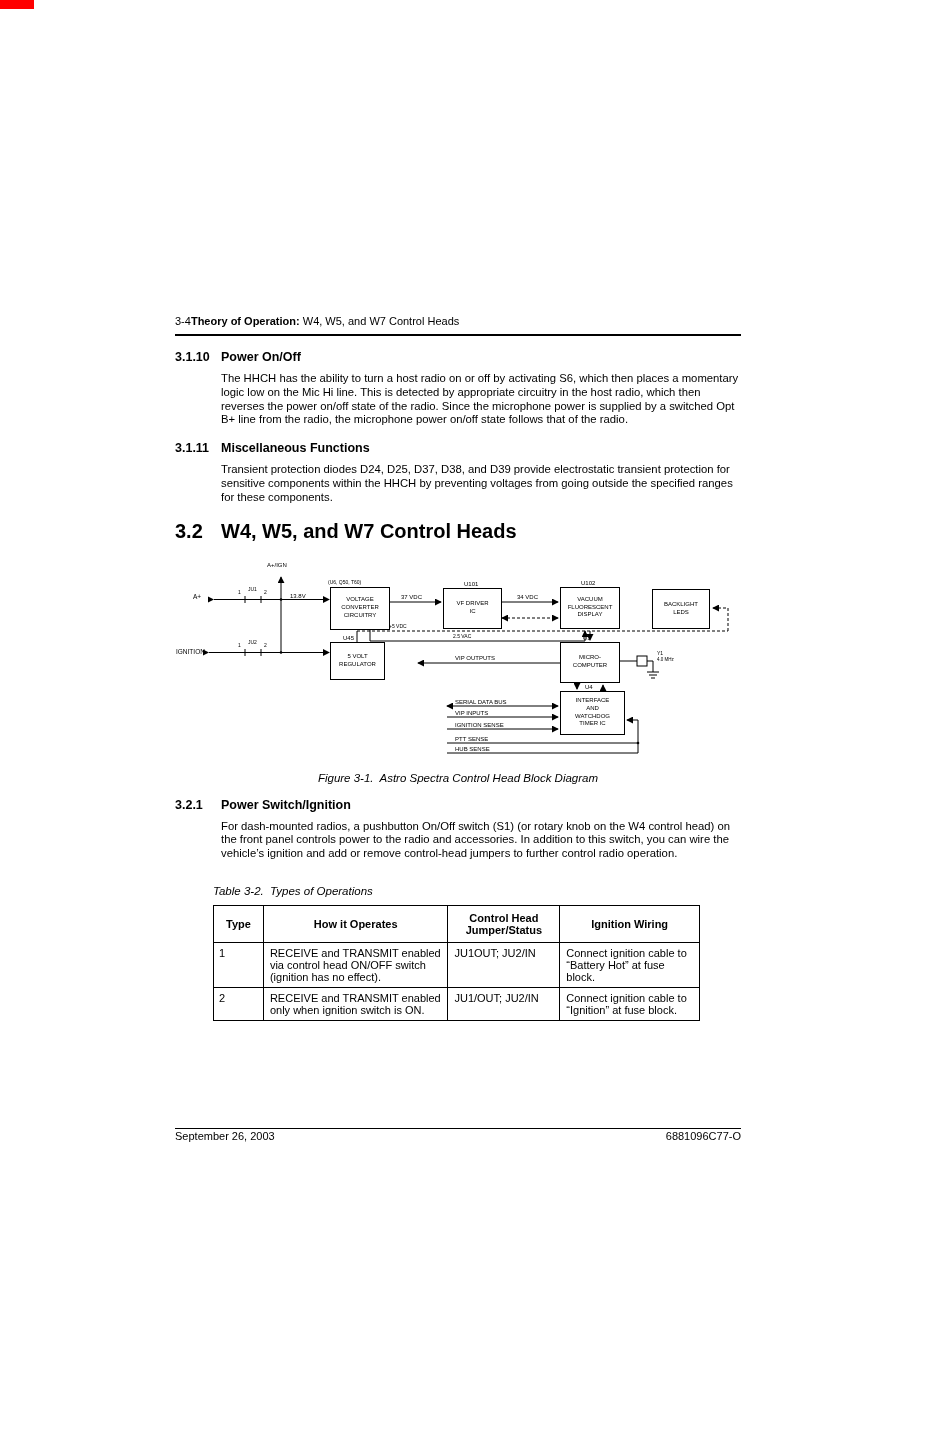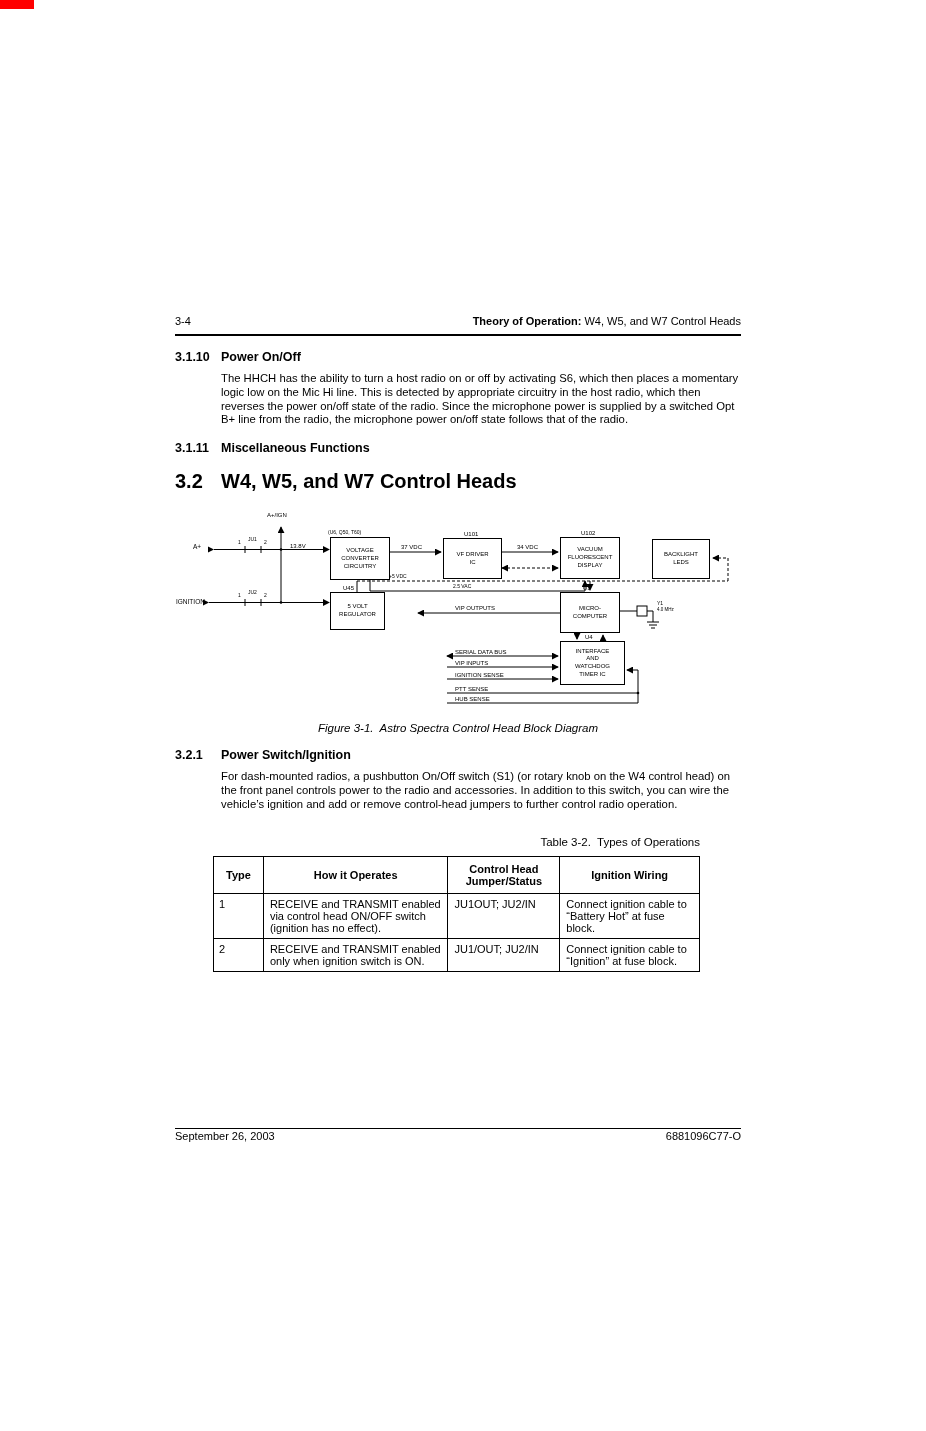--- a/index.html
+++ b/index.html
@@ -1,36 +1,36 @@
 <!DOCTYPE html>
 <html><head>
 <meta charset="utf-8">
 <style>
   *{margin:0;padding:0;box-sizing:border-box}
   html,body{background:#fff}
   body{width:926px;height:1431px;position:relative;font-family:"Liberation Sans",sans-serif;color:#000}
   .corner-mark{position:absolute;left:0;top:0;width:34px;height:9px}
   .content{position:absolute;left:175px;top:315px;width:566px}
-  .page-header{display:flex;justify-content:space-between;align-items:flex-end;font-size:11px;padding-bottom:7px;border-bottom:2px solid #000}
+  .page-header{display:flex;justify-content:flex-start;align-items:flex-end;font-size:11px;padding-bottom:7px;border-bottom:2px solid #000}
   .page-header .bold{font-weight:bold}
   .h3{display:flex;font-size:12.5px;font-weight:bold;margin-top:14px}
   .h2{display:flex;font-size:20px;font-weight:bold;margin-top:15px}
   .h3 .num,.h2 .num{width:46px;flex-shrink:0}
   p.body{margin:8px 12px 0 46px;width:520px;font-size:11.3px;line-height:13.8px}
   
   .diagram{position:relative;width:570px;height:205px;margin-top:17px}
   .dlines{position:absolute;left:0;top:0}
   .dbox{position:absolute;border:1px solid #000;display:flex;align-items:center;justify-content:center;text-align:center;font-size:6px;line-height:1.3;white-space:pre-line;background:#fff}
   .dlabel{position:absolute;font-size:6px;line-height:1;white-space:nowrap}
   .dlabel.s5{font-size:5px}
   .dlabel.s45{font-size:4.5px}
   .dlabel.s65{font-size:6.5px}
   
   .fig-caption{font-size:11.5px;font-style:italic;text-align:center;margin-top:7px}
-  .table-caption{font-size:11.5px;text-align:right;margin:24px 0 8px 38px;width:487px}
+  .table-caption{font-size:11.5px;font-style:italic;text-align:left;margin:24px 0 8px 38px;width:487px}
   table.ops{border-collapse:collapse;margin-left:38px;width:487px;font-size:11px;border:1.5px solid #000}
   table.ops th,table.ops td{border:1px solid #000;padding:4px 6px;vertical-align:top;text-align:left}
   table.ops th{font-weight:bold;text-align:center;vertical-align:middle;white-space:pre-line;padding:6px 4px}
   table.ops td.c-type{padding-left:5px}
   .footer{position:absolute;left:175px;top:1128px;width:566px;display:flex;justify-content:space-between;font-size:11px;border-top:1.5px solid #000;padding-top:1px}
 </style>
 </head>
 <body>
 
 <div class="corner-mark" style="background: rgb(255, 0, 0);"></div>
@@ -45,20 +45,21 @@
   <div class="h3">
     <span class="num">3.1.10</span>
     <span>Power On/Off</span>
   </div>
   <p class="body">The HHCH has the ability to turn a host radio on or off by activating S6, which then places a momentary logic low on the Mic Hi line. This is detected by appropriate circuitry in the host radio, which then reverses the power on/off state of the radio. Since the microphone power is supplied by a switched Opt B+ line from the radio, the microphone power on/off state follows that of the radio.</p>
 
   <div class="h3">
     <span class="num">3.1.11</span>
     <span>Miscellaneous Functions</span>
   </div>
+  <p class="body">Transient protection diodes D24, D25, D37, D38, and D39 provide electrostatic transient protection for sensitive components within the HHCH by preventing voltages from going outside the specified ranges for these components.</p>
 
   <div class="h2">
     <span class="num">3.2</span>
     <span>W4, W5, and W7 Control Heads</span>
   </div>
 
   <div class="diagram">
     <svg class="dlines" width="570" height="205" viewBox="0 0 570 205">
       <defs>
         <marker id="arr" viewBox="0 0 8 8" markerWidth="7" markerHeight="7" refX="7" refY="4" orient="auto-start-reverse">

